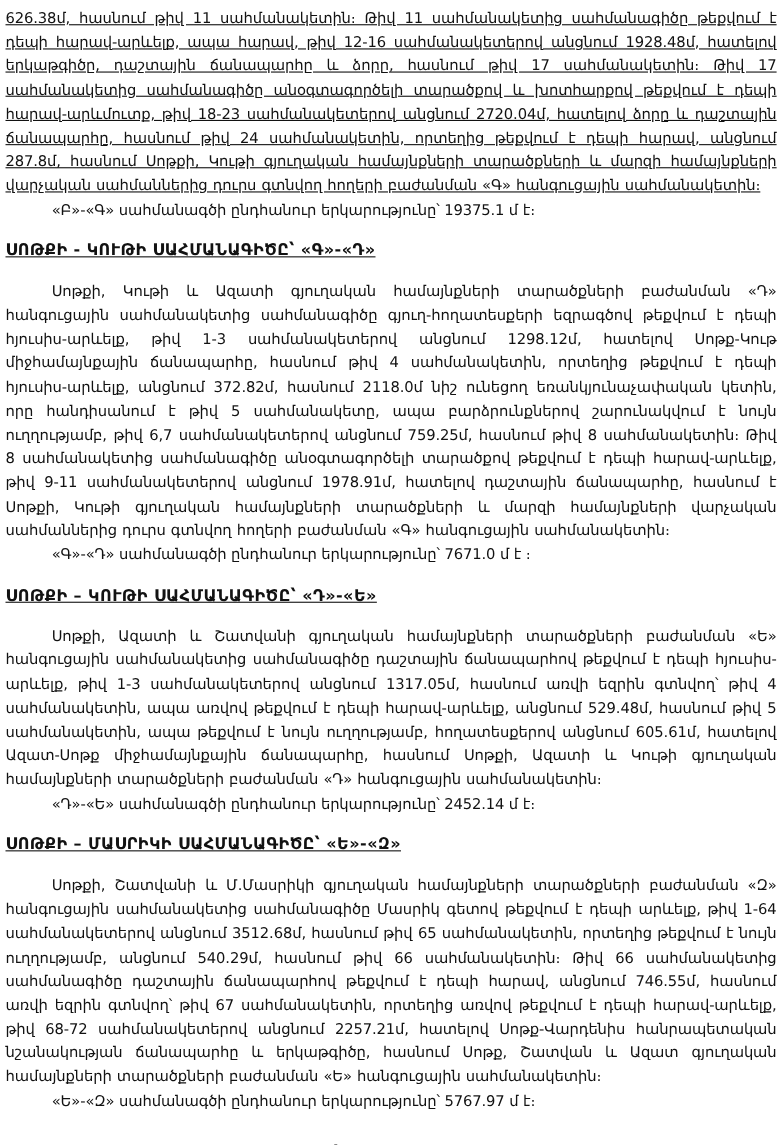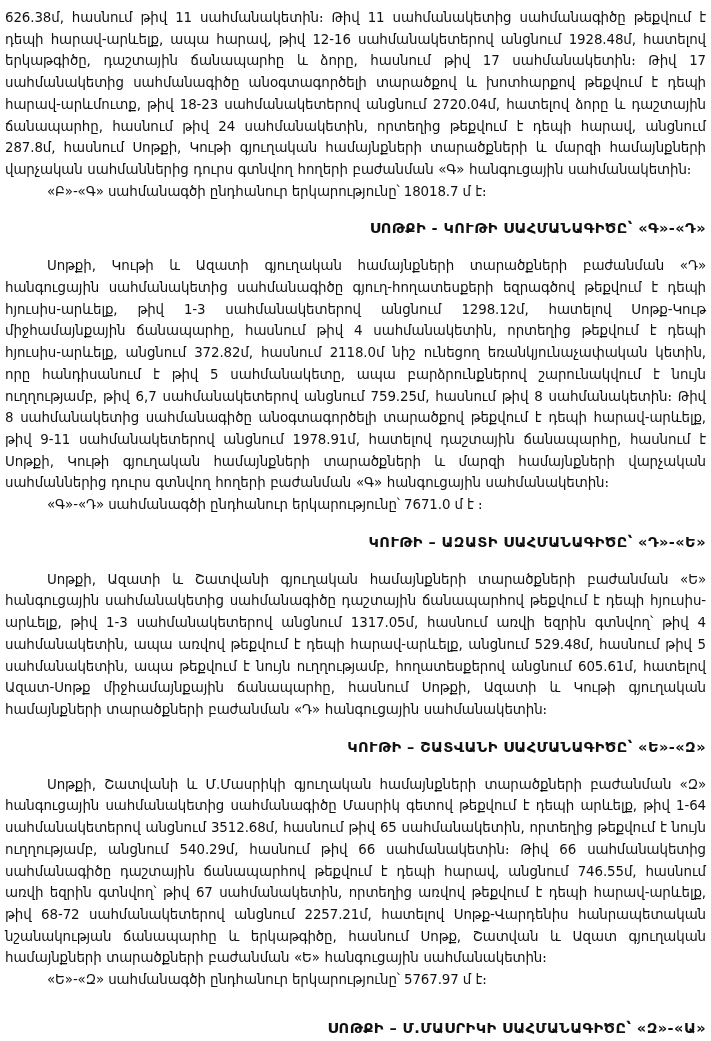--- a/index.html
+++ b/index.html
@@ -25,61 +25,64 @@
     margin: 0;
     font-size: 13.4px;
     line-height: 21.7px;
     text-align: justify;
     text-indent: 42px;
     letter-spacing: -0.1px;
     word-spacing: 0.5px;
   }
   .para.cont {
     text-indent: 0;
+    text-decoration: underline;
   }
   .summary {
     margin: 0;
     font-size: 13.4px;
     line-height: 21.7px;
     text-indent: 42px;
     letter-spacing: -0.1px;
   }
   .heading {
     margin: 15px 0 17px 0;
     font-size: 14.6px;
     line-height: 21px;
     font-weight: bold;
-    text-align: right;
+    text-align: left;
     letter-spacing: 0.4px;
+    text-decoration: underline;
   }
   .heading.last {
     margin-top: 26px;
   }
 </style>
 </head>
 <body>
 
 <div class="page">
 
   <p class="para cont">626.38մ, հասնում թիվ 11 սահմանակետին։ Թիվ 11 սահմանակետից սահմանագիծը թեքվում է դեպի հարավ-արևելք, ապա հարավ, թիվ 12-16 սահմանակետերով անցնում 1928.48մ, հատելով երկաթգիծը, դաշտային ճանապարհը և ձորը,  հասնում թիվ 17 սահմանակետին։ Թիվ 17 սահմանակետից սահմանագիծը անօգտագործելի տարածքով և խոտհարքով թեքվում է դեպի հարավ-արևմուտք, թիվ 18-23 սահմանակետերով անցնում 2720.04մ, հատելով ձորը և դաշտային ճանապարհը, հասնում թիվ 24 սահմանակետին, որտեղից  թեքվում է դեպի հարավ, անցնում 287.8մ,  հասնում Սոթքի, Կութի գյուղական համայնքների տարածքների և մարզի համայնքների վարչական սահմաններից դուրս գտնվող հողերի բաժանման «Գ» հանգուցային սահմանակետին։</p>
 
-  <p class="summary">«Բ»-«Գ» սահմանագծի ընդհանուր երկարությունը՝ 18018.7 մ է։</p>
+  <p class="summary">«Բ»-«Գ» սահմանագծի ընդհանուր երկարությունը՝ 19375.1 մ է։</p>
 
   <h2 class="heading">ՍՈԹՔԻ - ԿՈՒԹԻ ՍԱՀՄԱՆԱԳԻԾԸ՝ «Գ»-«Դ»</h2>
 
   <p class="para">Սոթքի, Կութի և Ազատի գյուղական համայնքների տարածքների բաժանման «Դ» հանգուցային սահմանակետից սահմանագիծը գյուղ-հողատեսքերի եզրագծով թեքվում է դեպի հյուսիս-արևելք, թիվ 1-3 սահմանակետերով անցնում 1298.12մ, հատելով Սոթք-Կութ միջհամայնքային ճանապարհը, հասնում թիվ 4 սահմանակետին, որտեղից թեքվում է դեպի հյուսիս-արևելք, անցնում 372.82մ, հասնում 2118.0մ նիշ ունեցող եռանկյունաչափական կետին, որը հանդիսանում է թիվ 5 սահմանակետը, ապա բարձրունքներով շարունակվում է նույն ուղղությամբ, թիվ 6,7 սահմանակետերով անցնում 759.25մ, հասնում թիվ 8 սահմանակետին։ Թիվ 8 սահմանակետից սահմանագիծը անօգտագործելի տարածքով թեքվում է դեպի հարավ-արևելք, թիվ 9-11 սահմանակետերով անցնում 1978.91մ, հատելով դաշտային ճանապարհը, հասնում է Սոթքի, Կութի գյուղական համայնքների տարածքների և մարզի համայնքների վարչական սահմաններից դուրս գտնվող հողերի բաժանման «Գ» հանգուցային սահմանակետին։</p>
 
   <p class="summary">«Գ»-«Դ» սահմանագծի ընդհանուր երկարությունը՝ 7671.0 մ է ։</p>
 
-  <h2 class="heading">ԿՈՒԹԻ – ԱԶԱՏԻ ՍԱՀՄԱՆԱԳԻԾԸ՝ «Դ»-«Ե»</h2>
+  <h2 class="heading">ՍՈԹՔԻ – ԿՈՒԹԻ ՍԱՀՄԱՆԱԳԻԾԸ՝ «Դ»-«Ե»</h2>
 
   <p class="para">Սոթքի, Ազատի և Շատվանի գյուղական համայնքների տարածքների բաժանման «Ե» հանգուցային սահմանակետից սահմանագիծը դաշտային ճանապարհով թեքվում է դեպի հյուսիս-արևելք, թիվ 1-3 սահմանակետերով անցնում 1317.05մ, հասնում առվի եզրին գտնվող՝ թիվ 4 սահմանակետին,  ապա առվով թեքվում է դեպի հարավ-արևելք, անցնում 529.48մ, հասնում թիվ 5 սահմանակետին, ապա թեքվում է նույն ուղղությամբ, հողատեսքերով անցնում 605.61մ, հատելով  Ազատ-Սոթք միջհամայնքային ճանապարհը, հասնում Սոթքի, Ազատի և Կութի գյուղական համայնքների տարածքների բաժանման «Դ» հանգուցային սահմանակետին։</p>
 
+  <p class="summary">«Դ»-«Ե» սահմանագծի ընդհանուր երկարությունը՝ 2452.14 մ է։</p>
 
-  <h2 class="heading">ԿՈՒԹԻ – ՇԱՏՎԱՆԻ ՍԱՀՄԱՆԱԳԻԾԸ՝ «Ե»-«Զ»</h2>
+  <h2 class="heading">ՍՈԹՔԻ – ՄԱՍՐԻԿԻ ՍԱՀՄԱՆԱԳԻԾԸ՝ «Ե»-«Զ»</h2>
 
   <p class="para">Սոթքի,  Շատվանի  և  Մ.Մասրիկի  գյուղական  համայնքների  տարածքների բաժանման «Զ» հանգուցային սահմանակետից սահմանագիծը Մասրիկ գետով թեքվում է դեպի արևելք, թիվ 1-64 սահմանակետերով անցնում 3512.68մ, հասնում թիվ 65 սահմանակետին, որտեղից թեքվում է նույն ուղղությամբ, անցնում 540.29մ, հասնում թիվ 66 սահմանակետին։ Թիվ 66 սահմանակետից սահմանագիծը դաշտային ճանապարհով թեքվում է դեպի հարավ, անցնում 746.55մ, հասնում առվի եզրին գտնվող՝ թիվ 67 սահմանակետին, որտեղից առվով թեքվում է դեպի հարավ-արևելք, թիվ 68-72 սահմանակետերով անցնում 2257.21մ, հատելով Սոթք-Վարդենիս հանրապետական նշանակության ճանապարհը և երկաթգիծը, հասնում Սոթք, Շատվան և Ազատ գյուղական համայնքների տարածքների բաժանման «Ե» հանգուցային սահմանակետին։</p>
 
   <p class="summary">«Ե»-«Զ» սահմանագծի ընդհանուր երկարությունը՝ 5767.97 մ է։</p>
 
   <h2 class="heading last">ՍՈԹՔԻ – Մ.ՄԱՍՐԻԿԻ ՍԱՀՄԱՆԱԳԻԾԸ՝ «Զ»-«Ա»</h2>
 
 </div>
 
 </body></html>

